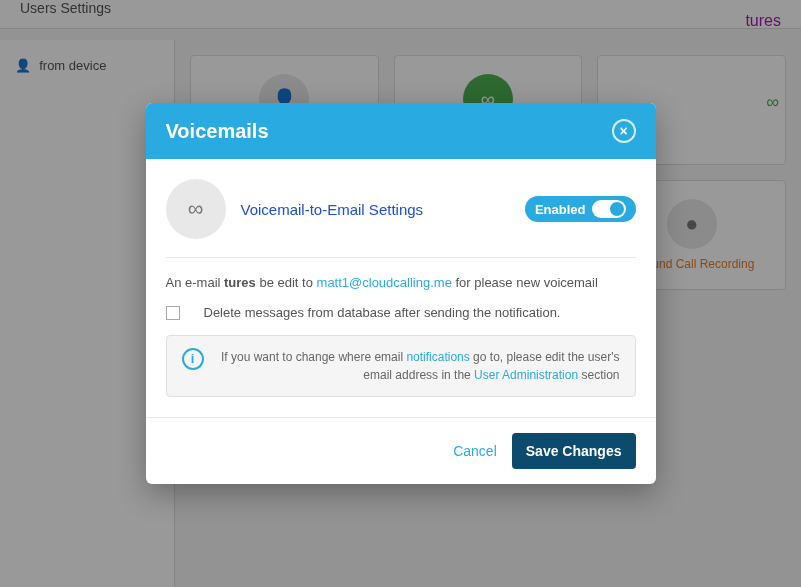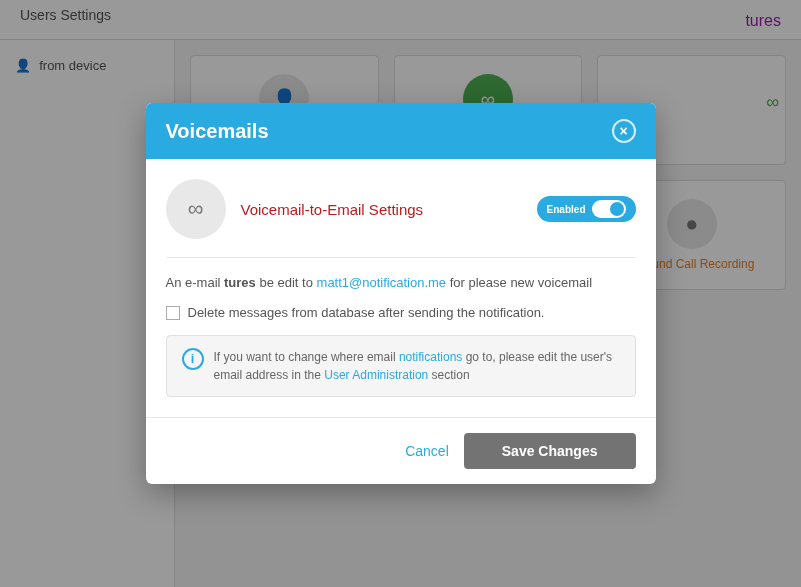--- a/index.html
+++ b/index.html
@@ -14,26 +14,26 @@
 
     
     .bg-page {
       position: absolute;
       top: 0; left: 0;
       width: 100%; height: 100%;
       background: #f5f5f5;
     }
 
     .bg-header {
-      height: 40px;
+      height: 29px;
       background: #fff;
       border-bottom: 1px solid #ddd;
       display: flex;
-      align-items: flex-end;
-      padding: 16px 20px;
+      align-items: flex-start;
+      padding: 0 20px;
     }
 
     .bg-header-text {
       color: #555;
       font-size: 14px;
     }
 
     .bg-sidebar {
       position: absolute;
       top: 40px;
@@ -179,38 +179,38 @@
       flex-shrink: 0;
     }
 
     .vm-circle-inner {
       font-size: 22px;
       color: #777;
     }
 
     .vm-label-text {
       font-size: 15px;
-      color: #b91c1c;
+      color: #1d4ed8;
       flex: 1;
     }
 
     
     .toggle-container {
       display: flex;
       align-items: center;
       background: #29abe2;
       border-radius: 20px;
       padding: 4px 10px;
       gap: 6px;
       cursor: pointer;
     }
 
     .toggle-label {
       color: #fff;
-      font-size: 10px;
+      font-size: 13px;
       font-weight: 600;
     }
 
     .toggle-switch {
       width: 34px;
       height: 18px;
       background: #fff;
       border-radius: 9px;
       position: relative;
     }
@@ -230,21 +230,21 @@
       padding: 15px 0 12px 0;
       font-size: 13px;
       color: #555;
       line-height: 1.5;
     }
 
     
     .checkbox-row {
       display: flex;
       align-items: flex-start;
-      gap: 8px;
+      gap: 24px;
       padding-bottom: 15px;
     }
 
     .checkbox-box {
       width: 14px;
       height: 14px;
       border: 1px solid #aaa;
       background: #fff;
       flex-shrink: 0;
       margin-top: 1px;
@@ -277,20 +277,21 @@
       color: #29abe2;
       font-size: 13px;
       font-weight: bold;
       flex-shrink: 0;
     }
 
     .info-box-text {
       font-size: 12px;
       color: #666;
       line-height: 1.5;
+      text-align: right;
     }
 
     .info-box-text .highlight {
       color: #29abe2;
     }
 
     
     .modal-footer {
       padding: 15px 20px;
       border-top: 1px solid #e8e8e8;
@@ -304,25 +305,25 @@
       background: none;
       border: none;
       color: #29abe2;
       font-size: 14px;
       cursor: pointer;
       font-weight: 500;
       margin-left: 8px;
     }
 
     .btn-save {
-      background: #737373;
+      background: #0c4a6e;
       color: #fff;
       border: none;
       border-radius: 4px;
-      padding: 10px 38px;
+      padding: 10px 14px;
       font-size: 14px;
       font-weight: 600;
       cursor: pointer;
     }
 
     
     .bg-right-header {
       position: absolute;
       top: 12px;
       right: 20px;
@@ -397,21 +398,21 @@
         <span class="vm-label-text">Voicemail-to-Email Settings</span>
         <div class="toggle-container">
           <span class="toggle-label">Enabled</span>
           <div class="toggle-switch">
             <div class="toggle-knob"></div>
           </div>
         </div>
       </div>
 
       <div class="info-text">
-        <span>An e-mail </span><strong>tures</strong><span> be edit to </span><span style="color:#29abe2;">matt1@notification.me</span><span> for please new voicemail</span>
+        <span>An e-mail </span><strong>tures</strong><span> be edit to </span><span style="color:#29abe2;">matt1@cloudcalling.me</span><span> for please new voicemail</span>
       </div>
 
       <div class="checkbox-row">
         <div class="checkbox-box"></div>
         <span class="checkbox-label">Delete messages from database after sending the notification.</span>
       </div>
 
       <div class="info-box">
         <div class="info-icon">i</div>
         <span class="info-box-text">

